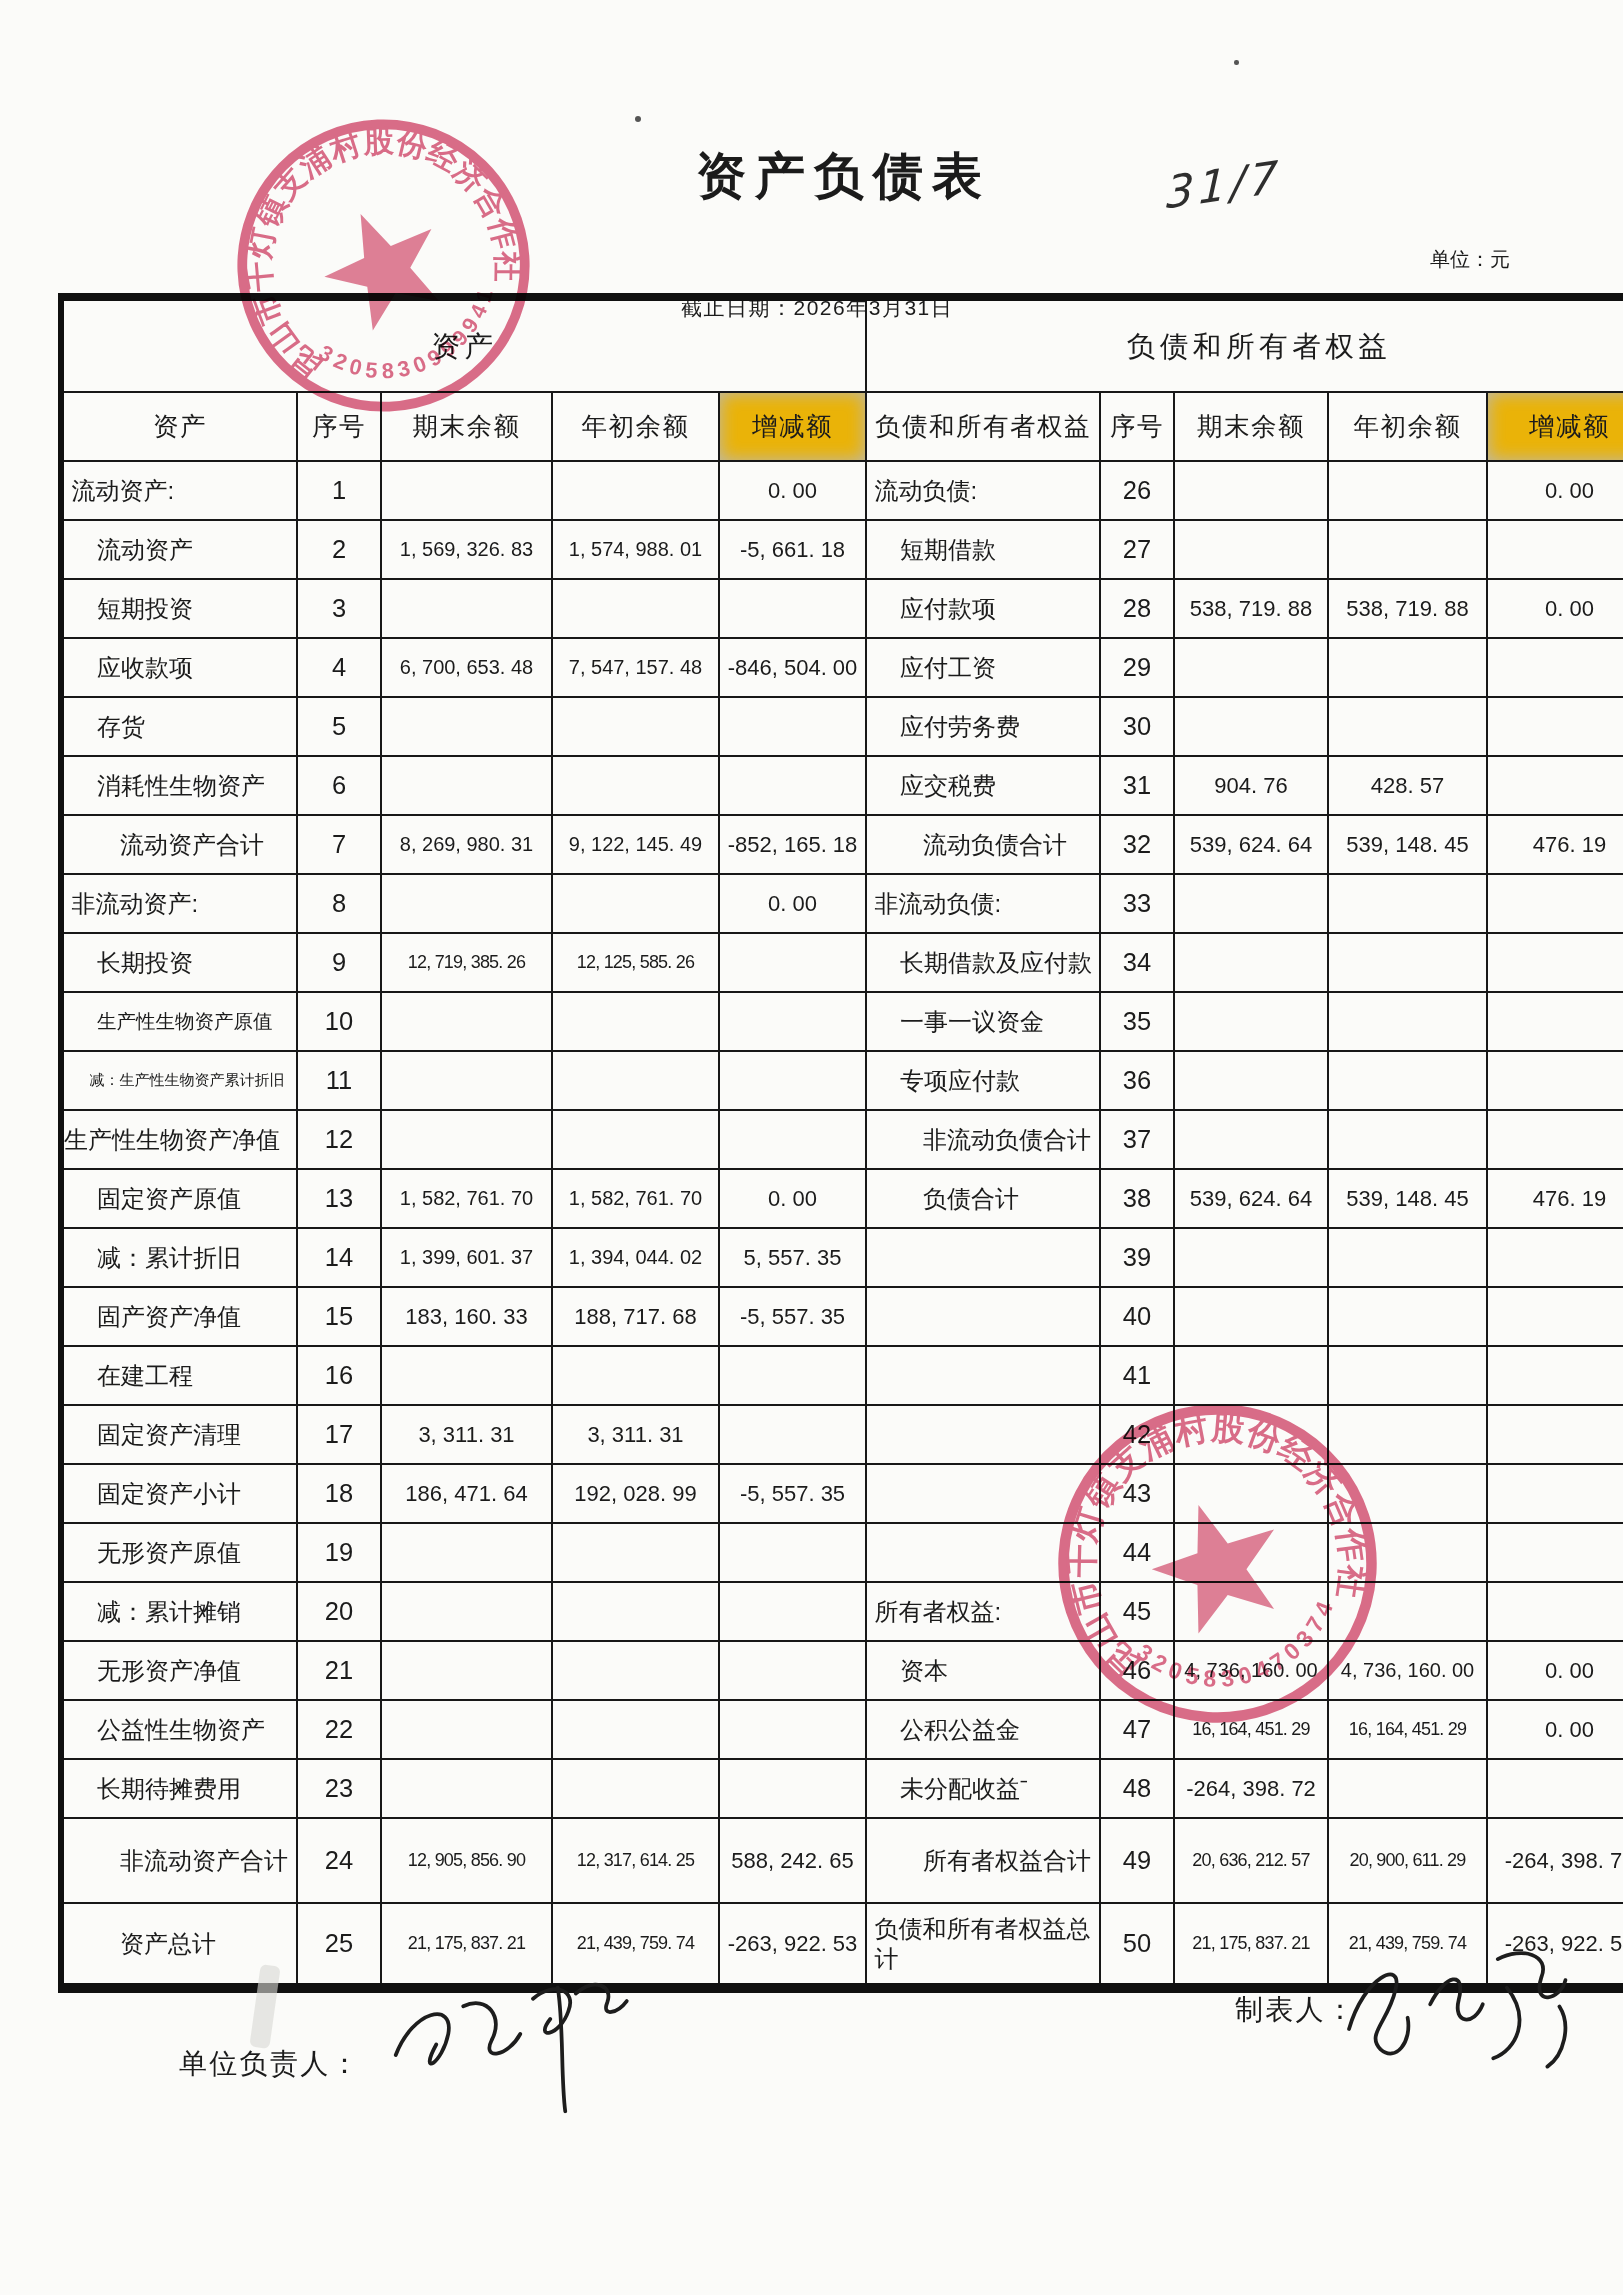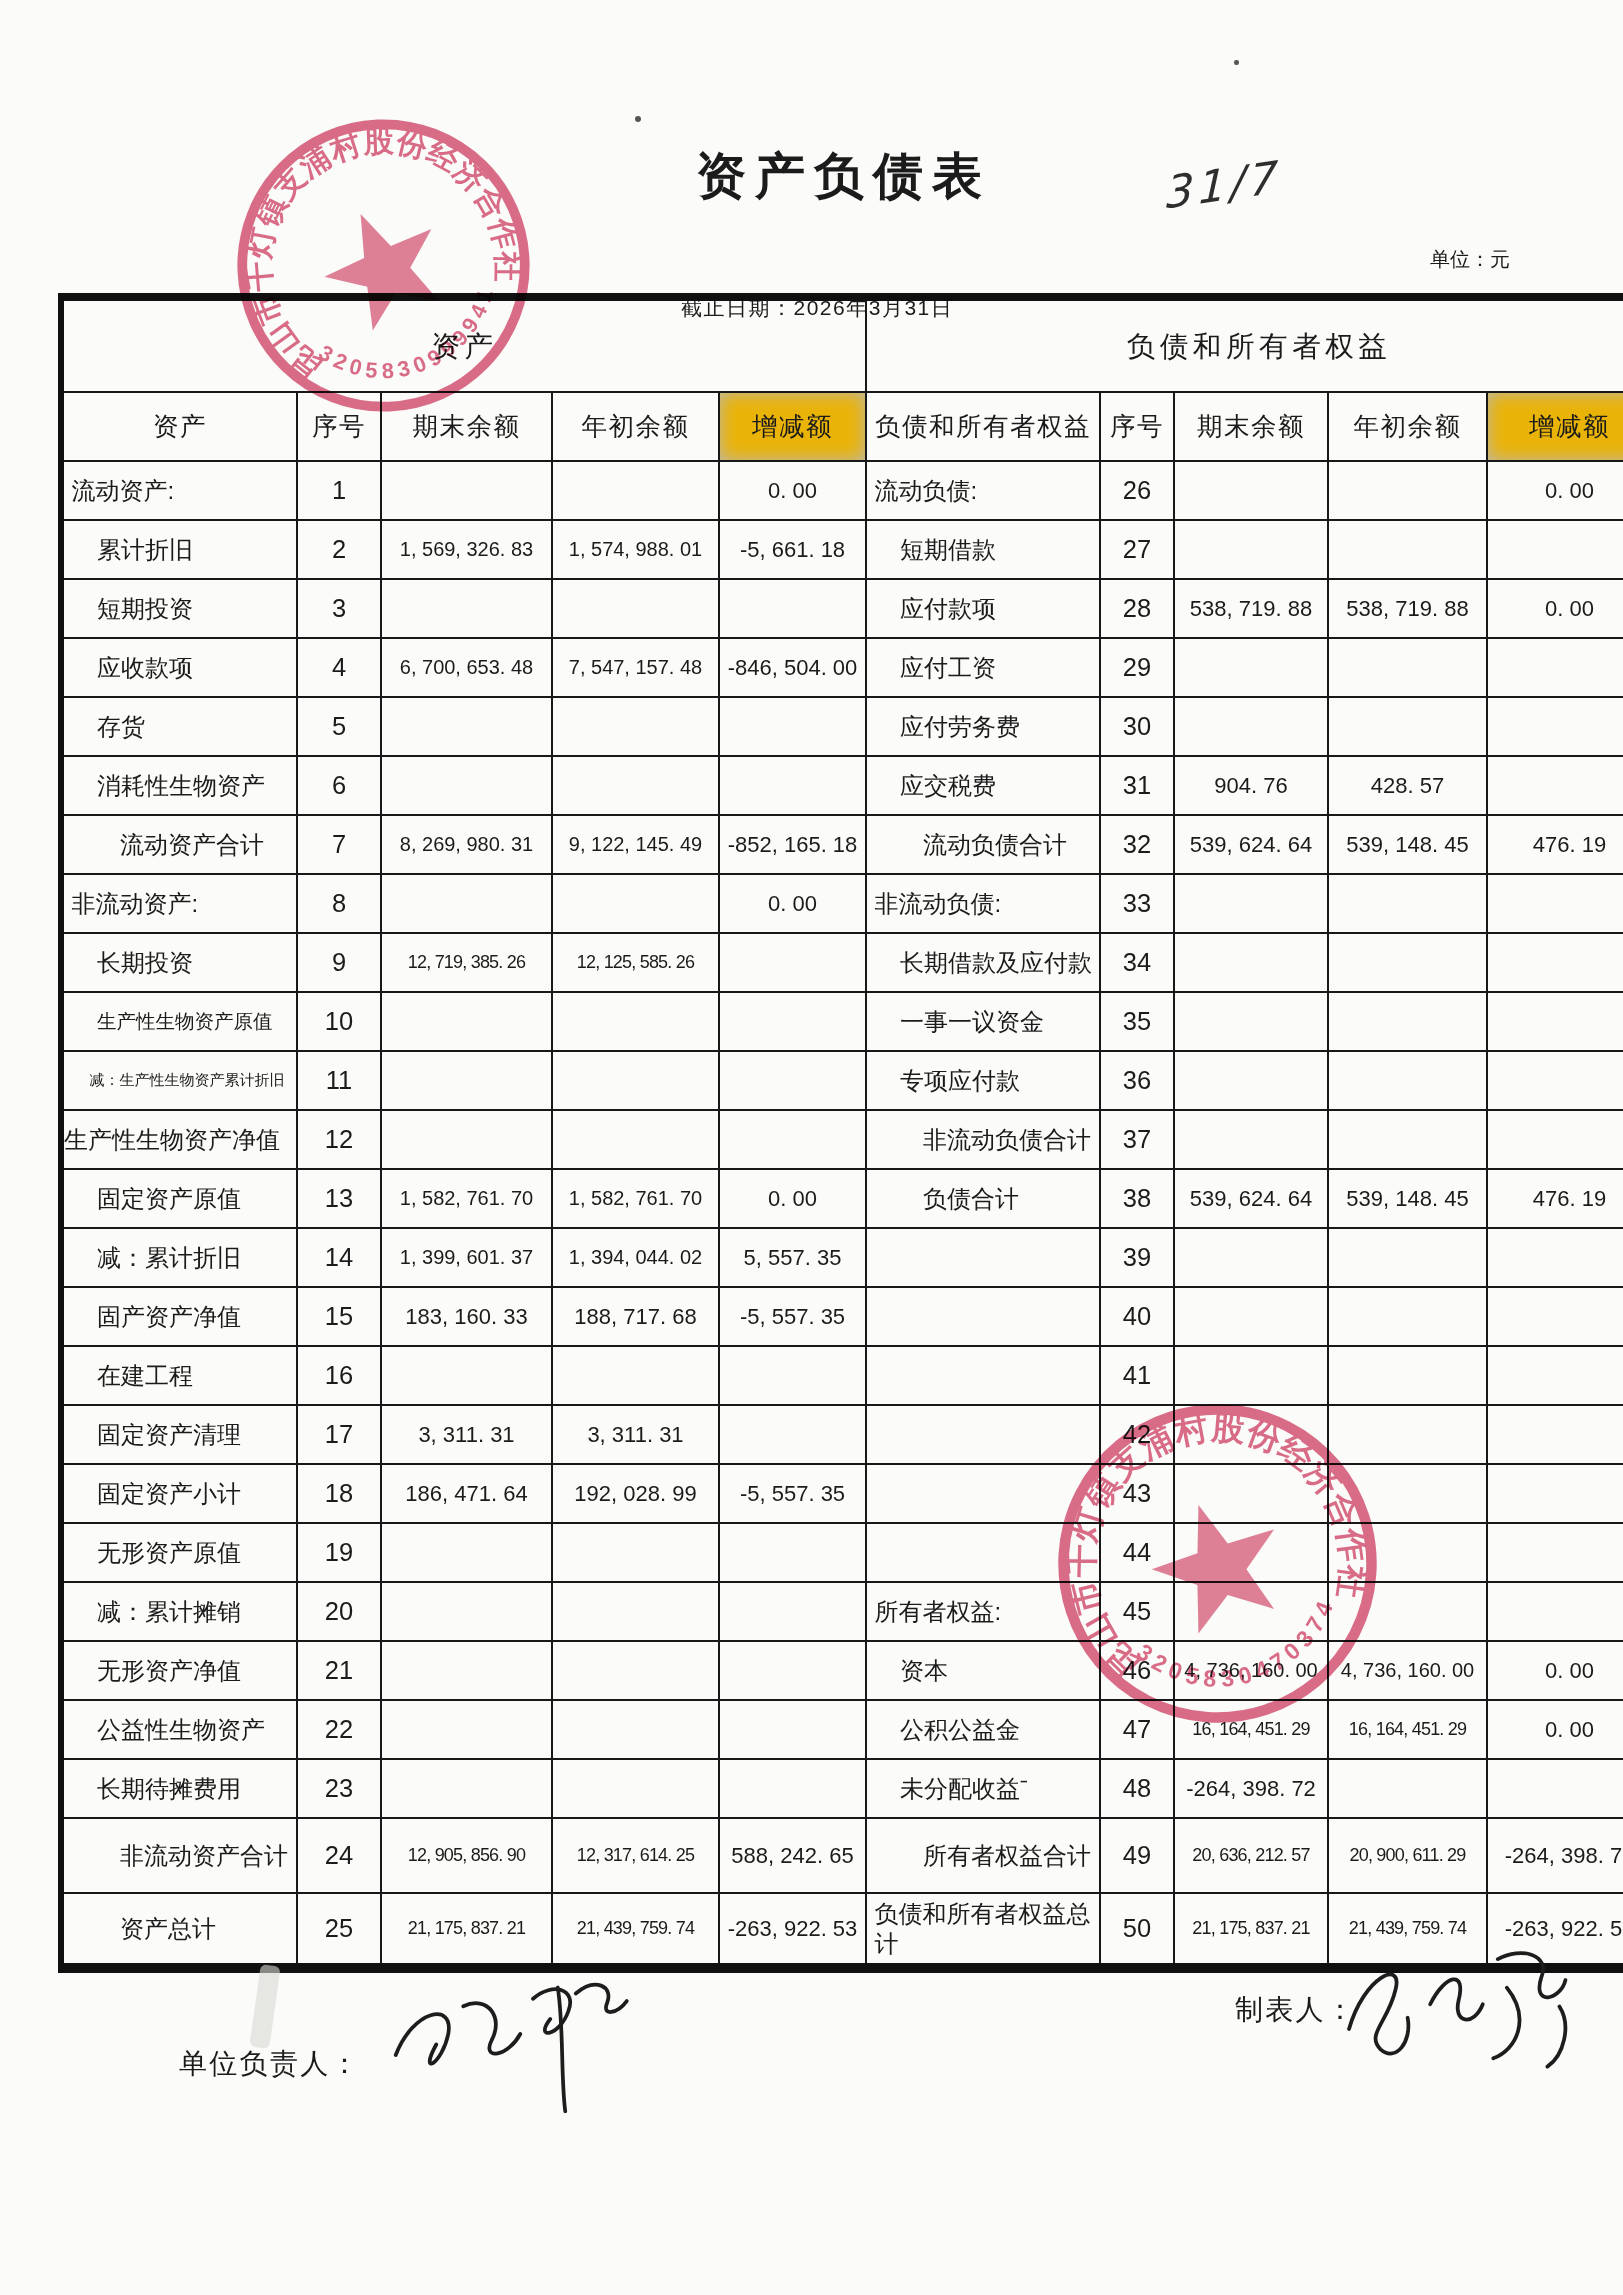--- a/index.html
+++ b/index.html
@@ -28,21 +28,21 @@
   table.bs {
     position: absolute; top: 293px; left: 58px; width: 1594px;
     border-collapse: collapse; table-layout: fixed;
   }
   .bs th, .bs td { border: 2.3px solid #181818; padding: 0; overflow: hidden; }
   table.bs { border: 6.8px solid #101010; border-bottom-width: 10.5px; border-top-width: 8.3px; }
   .band th { height: 95px; font-size: 28.6px; font-weight: 400; letter-spacing: 4.5px; }
   .cols th { height: 69px; font-size: 25.5px; font-weight: 400; letter-spacing: 1.5px; }
   th.shaded { background: #eab308; box-shadow: inset 0 0 16.5px #b9b9b6; }
   tbody td { height: 59px; }
-  tr.tall td { height: 75px; }
+  tr.tall td { height: 85px; }
 
   .lbl { font-size: 24px; text-align: left; line-height: 1.22; vertical-align: middle; }
   .lbl.sec   { padding-left: 7.5px; }
   .lbl.item  { padding-left: 33px; }
   .lbl.total { padding-left: 56px; margin-top: 37px; }
   .sm1 { font-size: 19.5px; }
   .sm2 { font-size: 15px; padding-left: 25.5px !important; }
   .pw1 { padding: 0 53px 0 33px; }
   .pw2 { padding: 0 30px 0 30px; }
   .pw3 { padding: 0 60px 0 53px; }
@@ -111,21 +111,21 @@
         <td class="num"></td>
         <td class="num"></td>
         <td class="num">0. 00</td>
         <td class="lbl sec">流动负债:</td>
         <td class="no">26</td>
         <td class="num"></td>
         <td class="num"></td>
         <td class="num">0. 00</td>
       </tr>
       <tr>
-        <td class="lbl item">累计折旧</td>
+        <td class="lbl item">流动资产</td>
         <td class="no">2</td>
         <td class="num n14">1, 569, 326. 83</td>
         <td class="num n14">1, 574, 988. 01</td>
         <td class="num">-5, 661. 18</td>
         <td class="lbl item">短期借款</td>
         <td class="no">27</td>
         <td class="num"></td>
         <td class="num"></td>
         <td class="num"></td>
       </tr>

